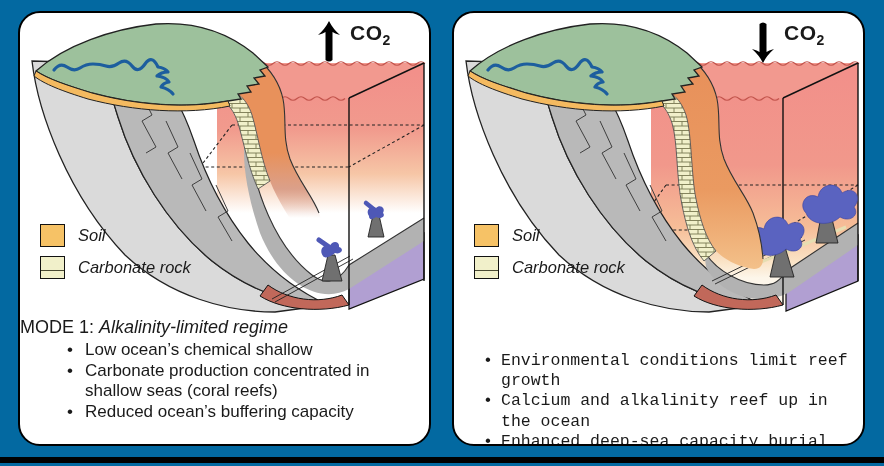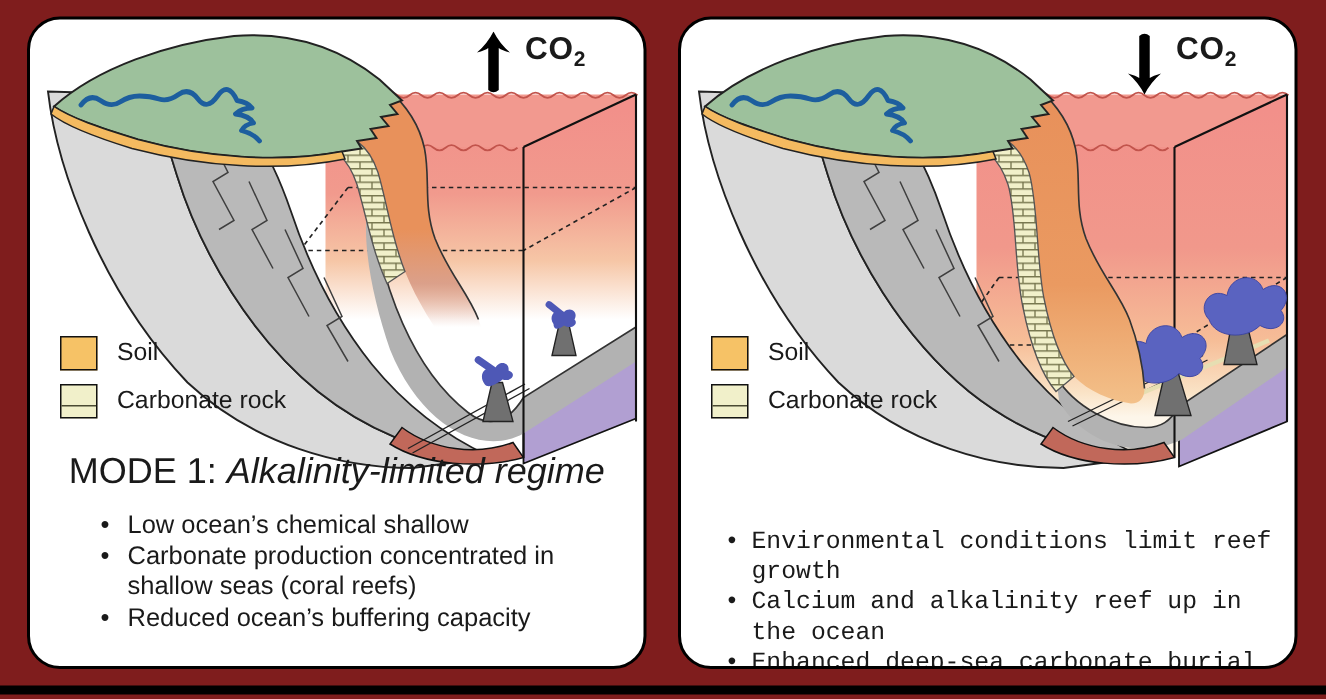--- a/index.html
+++ b/index.html
@@ -1,37 +1,37 @@
 <!DOCTYPE html>
 <html><head>
 <meta charset="utf-8">
 <style>
   html,body{margin:0;padding:0;background:#fff;}
-  #stage{position:relative;width:884px;height:466px;background:#7f1d1d;overflow:hidden;
+  #stage{position:relative;width:884px;height:466px;background:#0369a1;overflow:hidden;
          font-family:"Liberation Sans","DejaVu Sans",sans-serif;color:#1a1a1a;}
   .panel{position:absolute;top:11px;width:409px;height:431px;background:#fff;
          border:2.6px solid #000;border-radius:22px;overflow:hidden;}
   #panel-mode1{left:18px;}
   #panel-mode2{left:452px;}
   .diagram{position:absolute;left:0;top:0;}
   
   .co2{position:absolute;top:8px;left:297px;display:flex;align-items:flex-start;gap:9px;}
   .co2 .arr{display:block;}
   .co2-label{font-size:21px;font-weight:bold;line-height:24px;letter-spacing:.5px;}
   .co2-label sub{font-size:14px;font-weight:bold;}
   
   .legend{position:absolute;left:20px;top:211px;}
-  .legend-row{display:flex;align-items:center;gap:13px;margin-bottom:9px;}
+  .legend-row{display:flex;align-items:center;gap:13px;margin-bottom:9px;font-style:italic;}
   .swatch{width:25px;height:23px;border:1.7px solid #111;box-sizing:border-box;}
   .swatch.soil{background:#f6c266;}
   .swatch.carb{background:#f1f0ca;position:relative;}
   .swatch.carb::after{content:"";position:absolute;left:0;right:0;top:60%;border-top:1.4px solid #4a4a33;}
   .legend-label{font-size:16.5px;}
   
-  .panel-title{position:absolute;left:0;right:0;top:288px;text-align:center;font-size:24px;}
+  .panel-title{position:absolute;left:0;right:0;top:304px;text-align:left;font-size:18px;}
   .panel-title .regime{font-style:italic;}
   .bullets{position:absolute;margin:0;padding:0;list-style:none;}
   #panel-mode1 .bullets{left:46px;top:327px;width:350px;}
   #panel-mode2 .bullets{left:28px;top:338px;width:382px;font-size:16.5px;}
   .bullets li{position:relative;font-size:17px;line-height:20.6px;padding-left:19px;}
   #panel-mode2 .bullets li{font-size:16.5px;line-height:20.2px;font-family:Liberation Mono, monospace;}
   .bullets li::before{content:"\2022";position:absolute;left:1px;}
   
   #bottom-bar{position:absolute;left:0;top:457px;width:884px;height:6px;background:#000;}
 </style>
@@ -266,18 +266,18 @@
       <div class="legend-row">
         <span class="swatch carb"></span>
         <span class="legend-label">Carbonate rock</span>
       </div>
     </div>
 
 
     <ul class="bullets">
       <li>Environmental conditions limit reef growth</li>
       <li>Calcium and alkalinity reef up in the ocean</li>
-      <li>Enhanced deep-sea carbonate burial</li>
+      <li>Enhanced deep-sea capacity burial</li>
     </ul>
   </div>
 
   <div id="bottom-bar"></div>
 </div>
 
 </body></html>

